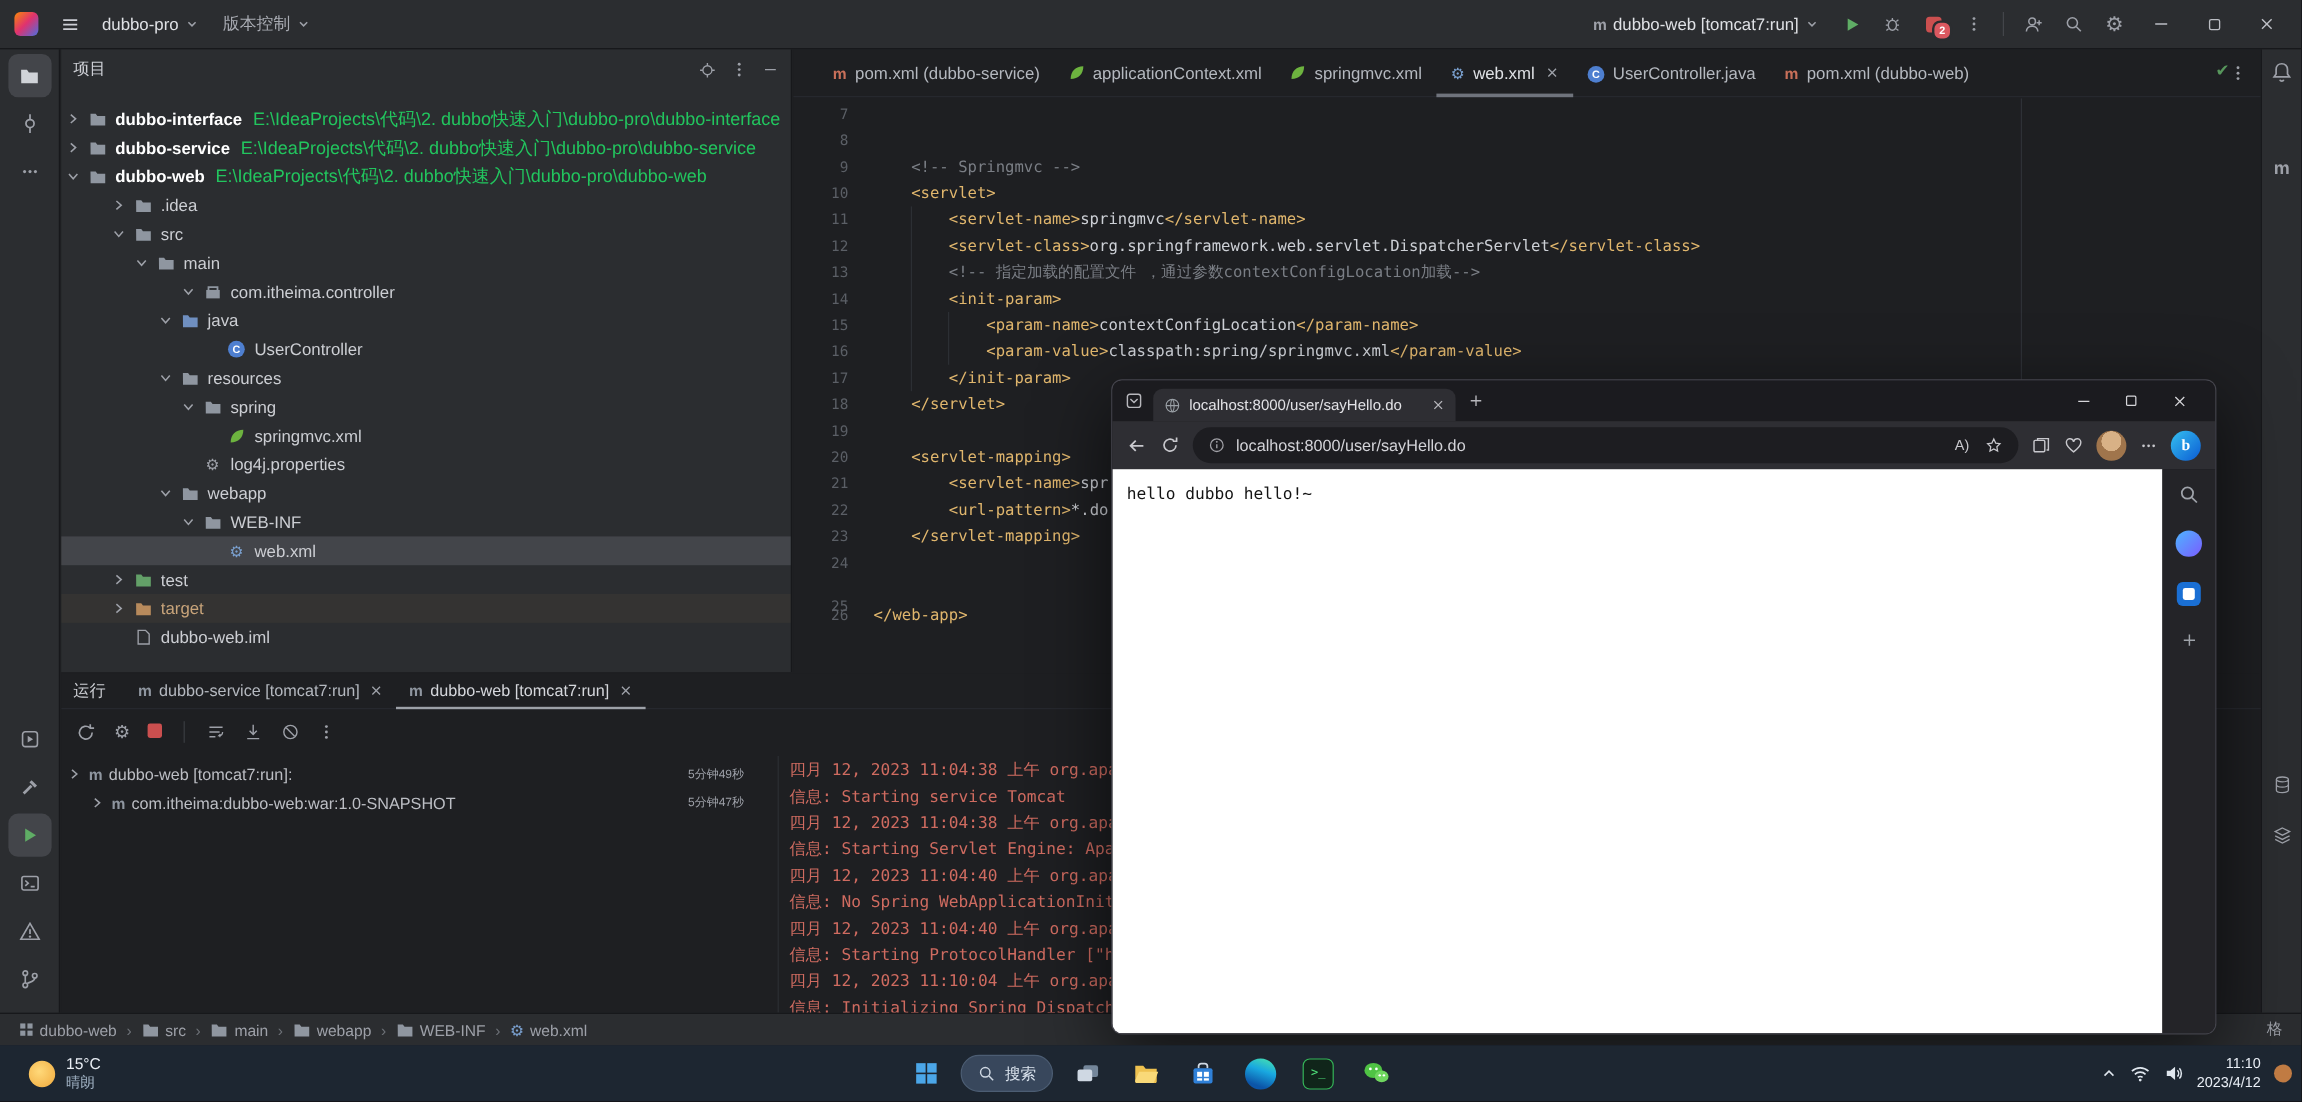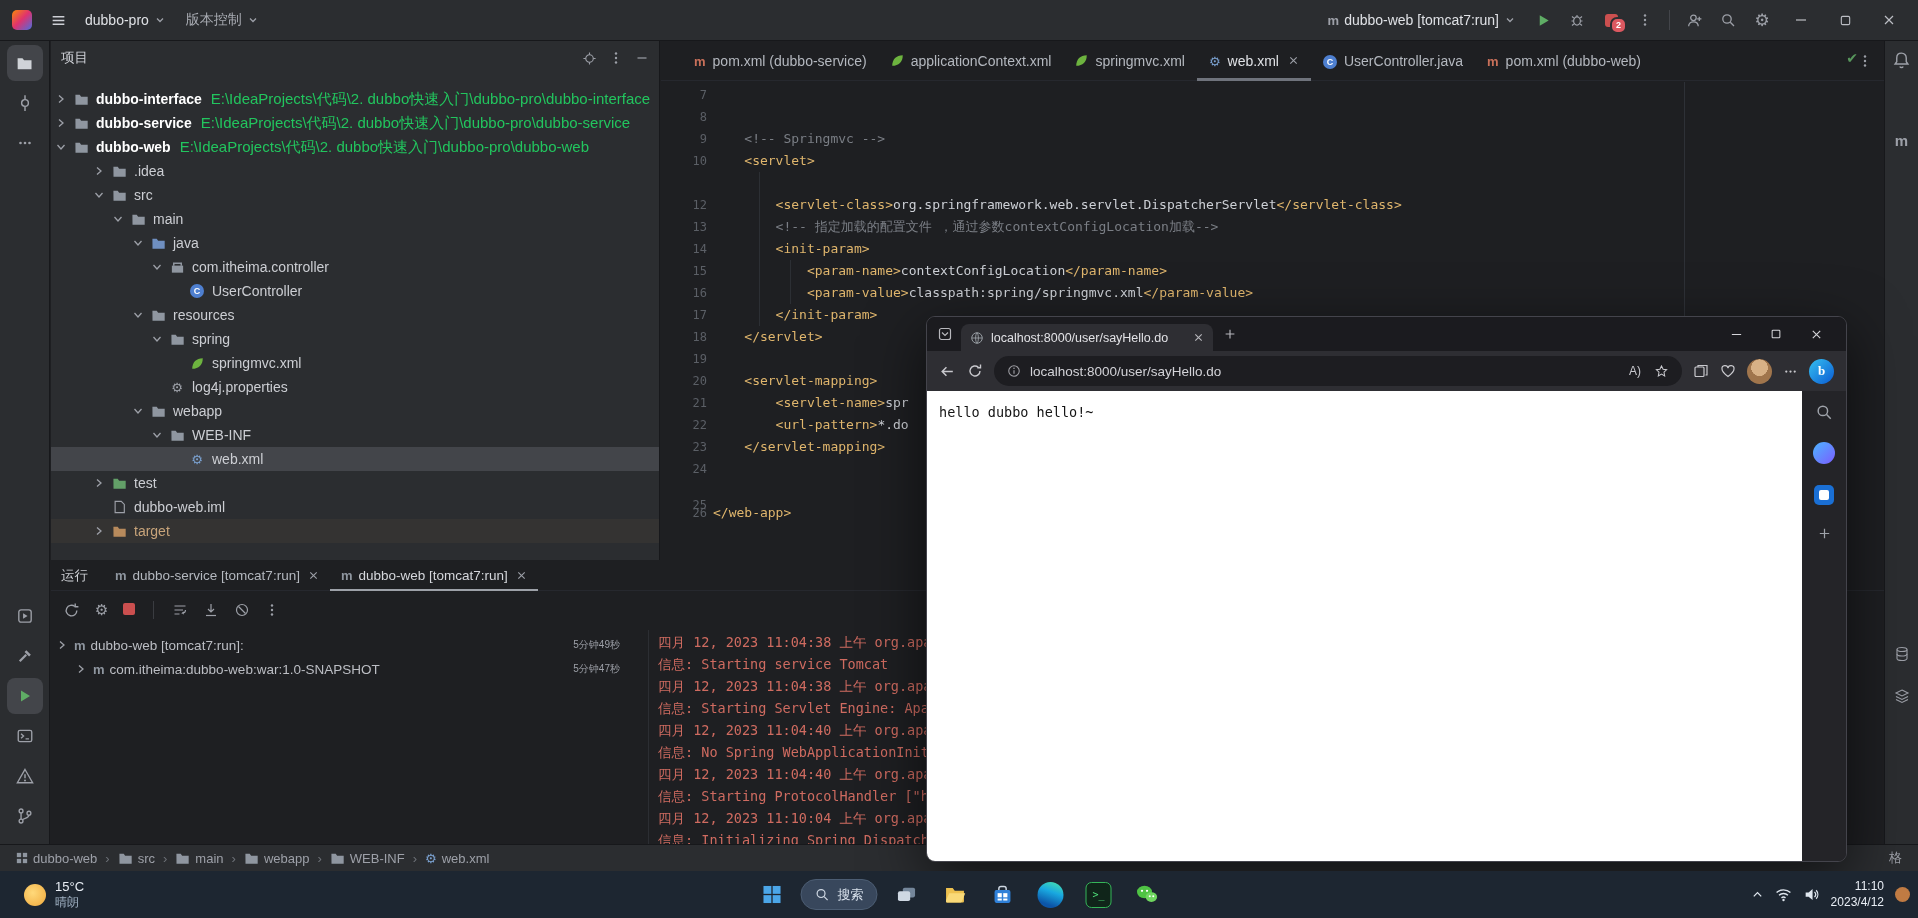--- a/index.html
+++ b/index.html
@@ -47,21 +47,21 @@
 #editor{left:661px;top:41px;width:1223px;height:519px;background:#1e1f22;overflow:hidden}
 #tabbar{height:40px;display:flex;align-items:stretch;border-bottom:1px solid #26282e;padding-left:21px}
 .etab{display:flex;align-items:center;gap:7px;padding:0 12px;color:#b4b8bf;position:relative;white-space:nowrap;font-size:14px}
 .etab.active{color:#dfe1e5}
 .etab.active::after{content:"";position:absolute;left:0;right:0;bottom:-1px;height:3px;background:#6f737c}
 .tabx{display:flex;margin-left:2px}
 #tabbar-more{margin-left:auto;align-self:center;margin-right:12px}
 #code{position:absolute;left:0;top:41px;right:0;bottom:0;font-family:"DejaVu Sans Mono","Liberation Mono",monospace;font-size:13px}
 .cline{position:absolute;left:0;height:22px;line-height:22px;white-space:pre}
 .lnum{display:inline-block;width:46px;text-align:right;color:#5b5f66;font-size:12px}
-.ctext{margin-left:6px}
+.ctext{margin-left:21px}
 .tag{color:#e0b66d}.txt{color:#cdd0d6}.cmt{color:#7a7e85}
 .guide{position:absolute;width:1px;background:#2e3137;top:0;bottom:0}
 .iguide{position:absolute;width:1px;background:#2c2f34}
 #inspect-ok{position:absolute;top:9px;right:26px;color:#57965c;font-size:14px}
 
 #rightstrip{left:1884px;top:41px;width:34px;height:803px;background:#2b2d30;border-left:1px solid #17181b}
 #rightstrip .scell{width:30px;height:30px;margin:4px auto}
 #rs-m{margin-top:50px !important}
 #rs-mid{position:absolute;left:0;top:594px;width:100%;display:flex;flex-direction:column;align-items:center;gap:4px}
 
@@ -372,47 +372,47 @@
               <path d="M3.5 5L7 9l3.5-4" fill="none" stroke="#9da0a8" stroke-width="1.3"></path>
             </svg>
           </span>
           <span class="ticon">
             <svg width="15" height="15" viewBox="0 0 16 16">
               <path d="M1.5 3h4.6l1.5 2h7v8.5h-13z" fill="#8f96a0"></path>
             </svg>
           </span>
           <span class="lbl">main</span>
         </div>
-        <div class="trow" style="padding-left: 77px;">
-          <span class="chev">
-            <svg width="14" height="14" viewBox="0 0 14 14">
-              <path d="M3.5 5L7 9l3.5-4" fill="none" stroke="#9da0a8" stroke-width="1.3"></path>
-            </svg>
-          </span>
-          <span class="ticon">
-            <svg width="15" height="15" viewBox="0 0 16 16">
-              <path d="M1.5 3h4.6l1.5 2h7v8.5h-13z" fill="#6f8fc0"></path>
-            </svg>
-          </span>
-          <span class="lbl">java</span>
-        </div>
         <div class="trow" style="padding-left: 96px;">
           <span class="chev">
             <svg width="14" height="14" viewBox="0 0 14 14">
               <path d="M3.5 5L7 9l3.5-4" fill="none" stroke="#9da0a8" stroke-width="1.3"></path>
             </svg>
           </span>
           <span class="ticon">
             <svg width="15" height="15" viewBox="0 0 16 16">
               <rect x="2" y="6" width="12" height="7.5" fill="#8f96a0"></rect>
               <path d="M4 6V3.5h8V6" fill="none" stroke="#8f96a0" stroke-width="1.6"></path>
             </svg>
           </span>
           <span class="lbl">com.itheima.controller</span>
         </div>
+        <div class="trow" style="padding-left: 77px;">
+          <span class="chev">
+            <svg width="14" height="14" viewBox="0 0 14 14">
+              <path d="M3.5 5L7 9l3.5-4" fill="none" stroke="#9da0a8" stroke-width="1.3"></path>
+            </svg>
+          </span>
+          <span class="ticon">
+            <svg width="15" height="15" viewBox="0 0 16 16">
+              <path d="M1.5 3h4.6l1.5 2h7v8.5h-13z" fill="#6f8fc0"></path>
+            </svg>
+          </span>
+          <span class="lbl">java</span>
+        </div>
         <div class="trow" style="padding-left: 116px;">
           <span class="chev"></span>
           <span class="ticon">
             <span class="ic-class">C</span>
           </span>
           <span class="lbl">UserController</span>
         </div>
         <div class="trow" style="padding-left: 77px;">
           <span class="chev">
             <svg width="14" height="14" viewBox="0 0 14 14">
@@ -494,41 +494,41 @@
               <path d="M5 3.5L9 7l-4 3.5" fill="none" stroke="#9da0a8" stroke-width="1.3"></path>
             </svg>
           </span>
           <span class="ticon">
             <svg width="15" height="15" viewBox="0 0 16 16">
               <path d="M1.5 3h4.6l1.5 2h7v8.5h-13z" fill="#63a068"></path>
             </svg>
           </span>
           <span class="lbl">test</span>
         </div>
+        <div class="trow excl" style="padding-left: 38px;">
+          <span class="chev">
+            <svg width="14" height="14" viewBox="0 0 14 14">
+              <path d="M5 3.5L9 7l-4 3.5" fill="none" stroke="#9da0a8" stroke-width="1.3"></path>
+            </svg>
+          </span>
+          <span class="ticon">
+            <svg width="15" height="15" viewBox="0 0 16 16">
+              <path d="M1.5 3h4.6l1.5 2h7v8.5h-13z" fill="#b78a5c"></path>
+            </svg>
+          </span>
+          <span class="lbl">target</span>
+        </div>
         <div class="trow" style="padding-left: 38px;">
           <span class="chev"></span>
           <span class="ticon">
             <svg width="13" height="14" viewBox="0 0 14 16">
               <path d="M2 1.5h7l3.5 3.5v9.5h-10.5z" fill="none" stroke="#9da0a8" stroke-width="1.3"></path>
             </svg>
           </span>
           <span class="lbl">dubbo-web.iml</span>
-        </div>
-        <div class="trow excl" style="padding-left: 38px;">
-          <span class="chev">
-            <svg width="14" height="14" viewBox="0 0 14 14">
-              <path d="M5 3.5L9 7l-4 3.5" fill="none" stroke="#9da0a8" stroke-width="1.3"></path>
-            </svg>
-          </span>
-          <span class="ticon">
-            <svg width="15" height="15" viewBox="0 0 16 16">
-              <path d="M1.5 3h4.6l1.5 2h7v8.5h-13z" fill="#b78a5c"></path>
-            </svg>
-          </span>
-          <span class="lbl">target</span>
         </div>
       </div>
   </div>
 
   <div id="editor" class="abs">
     <div id="tabbar">
       <div class="etab">
           <span><span class="ic-m" style="color:#c9705a">m</span></span>
           <span>pom.xml (dubbo-service)</span>
         </div>
@@ -574,20 +574,21 @@
       </span>
     </div>
     <div id="code">
       <div class="guide" style="left:1023px"></div>
       <div class="iguide" style="left:98px;top:90px;height:154px"></div>
       <div class="iguide" style="left:129px;top:178px;height:44px"></div>
     <div class="cline" style="top: 2px;"><span class="lnum">7</span><span class="ctext"></span></div>
         <div class="cline" style="top: 24px;"><span class="lnum">8</span><span class="ctext"></span></div>
         <div class="cline" style="top: 46px;"><span class="lnum">9</span><span class="ctext"><span class="cmt">    &lt;!-- Springmvc --&gt;</span></span></div>
         <div class="cline" style="top: 68px;"><span class="lnum">10</span><span class="ctext"><span class="tag">    &lt;servlet&gt;</span></span></div>
+        <div class="cline" style="top: 90px;"><span class="lnum">11</span><span class="ctext"><span class="tag">        &lt;servlet-name&gt;</span><span class="txt">springmvc</span><span class="tag">&lt;/servlet-name&gt;</span></span></div>
         <div class="cline" style="top: 112px;"><span class="lnum">12</span><span class="ctext"><span class="tag">        &lt;servlet-class&gt;</span><span class="txt">org.springframework.web.servlet.DispatcherServlet</span><span class="tag">&lt;/servlet-class&gt;</span></span></div>
         <div class="cline" style="top: 134px;"><span class="lnum">13</span><span class="ctext"><span class="cmt">        &lt;!-- 指定加载的配置文件 ，通过参数contextConfigLocation加载--&gt;</span></span></div>
         <div class="cline" style="top: 156px;"><span class="lnum">14</span><span class="ctext"><span class="tag">        &lt;init-param&gt;</span></span></div>
         <div class="cline" style="top: 178px;"><span class="lnum">15</span><span class="ctext"><span class="tag">            &lt;param-name&gt;</span><span class="txt">contextConfigLocation</span><span class="tag">&lt;/param-name&gt;</span></span></div>
         <div class="cline" style="top: 200px;"><span class="lnum">16</span><span class="ctext"><span class="tag">            &lt;param-value&gt;</span><span class="txt">classpath:spring/springmvc.xml</span><span class="tag">&lt;/param-value&gt;</span></span></div>
         <div class="cline" style="top: 222px;"><span class="lnum">17</span><span class="ctext"><span class="tag">        &lt;/init-param&gt;</span></span></div>
         <div class="cline" style="top: 244px;"><span class="lnum">18</span><span class="ctext"><span class="tag">    &lt;/servlet&gt;</span></span></div>
         <div class="cline" style="top: 266px;"><span class="lnum">19</span><span class="ctext"></span></div>
         <div class="cline" style="top: 288px;"><span class="lnum">20</span><span class="ctext"><span class="tag">    &lt;servlet-mapping&gt;</span></span></div>
         <div class="cline" style="top: 310px;"><span class="lnum">21</span><span class="ctext"><span class="tag">        &lt;servlet-name&gt;</span><span class="txt">spr</span></span></div>

